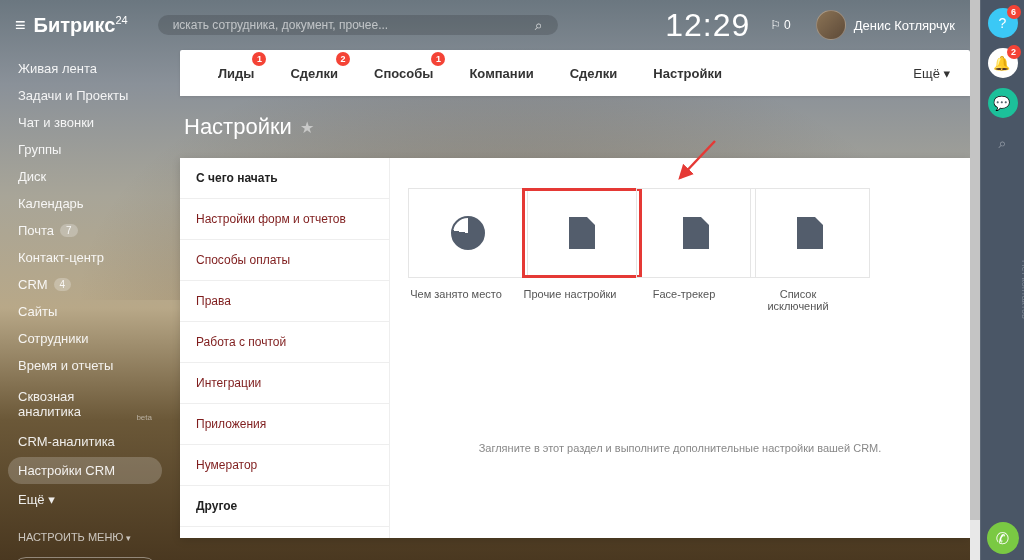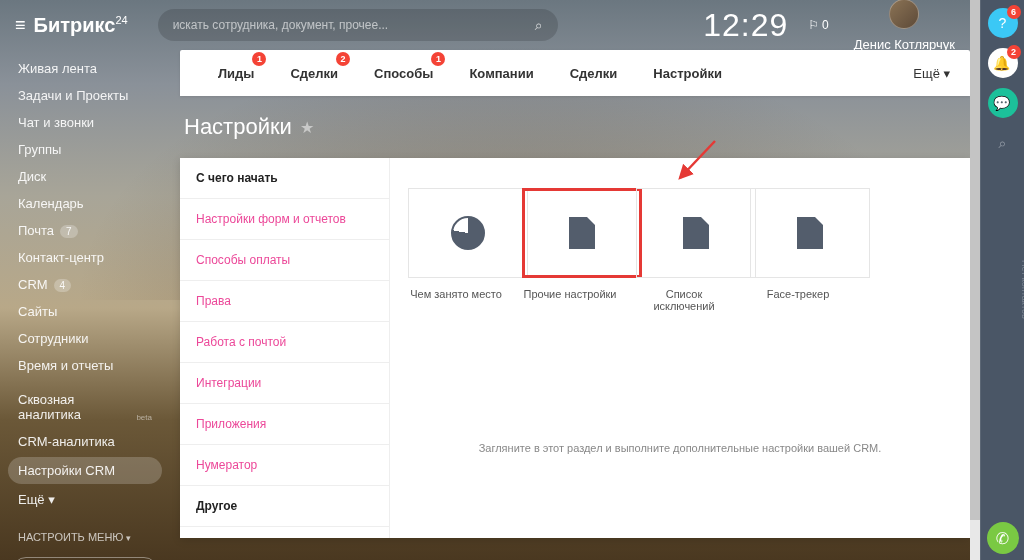--- a/index.html
+++ b/index.html
@@ -2,46 +2,46 @@
 <html><head>
 <meta charset="utf-8">
 <style>
 *{box-sizing:border-box;margin:0;padding:0;font-family:"Helvetica Neue",Arial,sans-serif;}
 body{width:1024px;height:560px;overflow:hidden;background:linear-gradient(to bottom,#6b7780 0%,#8a9199 15%,#a8a598 35%,#b8a888 55%,#6b5838 75%,#4a3820 100%);position:relative;}
 .sky-overlay{position:absolute;top:0;left:0;right:0;height:300px;background:radial-gradient(ellipse at 50% 100%,rgba(80,60,40,0.4) 0%,transparent 60%);}
 .top-bar{position:absolute;top:0;left:0;right:54px;height:50px;display:flex;align-items:center;padding:0 15px;color:#fff;z-index:10;}
 .menu-icon{font-size:18px;margin-right:8px;cursor:pointer;}
 .logo{font-size:20px;font-weight:bold;}
 .logo sup{font-size:11px;font-weight:normal;}
-.search-box{margin-left:30px;width:400px;height:32px;background:rgba(0,0,0,0.15);border-radius:16px;display:flex;align-items:center;padding:0 15px;color:rgba(255,255,255,0.7);}
+.search-box{margin-left:30px;width:400px;height:20px;background:rgba(0,0,0,0.15);border-radius:16px;display:flex;align-items:center;padding:0 15px;color:rgba(255,255,255,0.7);}
 .search-box input{background:transparent;border:none;color:#fff;flex:1;font-size:12px;outline:none;}
 .search-box input::placeholder{color:rgba(255,255,255,0.6);}
 .search-icon{font-size:14px;}
 .clock{margin-left:auto;font-size:32px;font-weight:400;letter-spacing:1px;}
 .cart{margin-left:20px;font-size:12px;display:flex;align-items:center;gap:3px;}
-.user{margin-left:25px;display:flex;align-items:center;gap:8px;font-size:13px;flex-direction:column;}
+.user{margin-left:25px;display:flex;align-items:center;gap:8px;font-size:13px;}
 .avatar{width:30px;height:30px;border-radius:50%;background:linear-gradient(135deg,#8B7355,#5d4a38);border:1px solid rgba(255,255,255,0.3);}
 .left-nav{position:absolute;top:55px;left:0;width:170px;z-index:5;}
-.nav-item{padding:6px 18px;color:rgba(255,255,255,0.9);font-size:13px;cursor:pointer;display:flex;align-items:flex-end;}
+.nav-item{padding:6px 18px;color:rgba(255,255,255,0.9);font-size:13px;cursor:pointer;display:flex;align-items:center;}
 .nav-item.active{background:rgba(255,255,255,0.2);border-radius:14px;margin:2px 8px;padding:6px 10px;}
 .nav-badge{background:rgba(255,255,255,0.25);border-radius:8px;padding:1px 6px;font-size:10px;margin-left:6px;}
 .nav-config{margin-top:12px;padding:6px 18px;color:rgba(255,255,255,0.7);font-size:11px;text-transform:uppercase;cursor:pointer;}
 .nav-config::after{content:" ▾";font-size:9px;}
 .invite-btn{margin:8px 12px;padding:6px 12px;border:1px solid rgba(255,255,255,0.4);border-radius:14px;color:#fff;font-size:10px;cursor:pointer;display:inline-block;text-transform:uppercase;}
 .beta{font-size:8px;color:rgba(255,255,255,0.5);margin-left:4px;margin-top:28px;}
 .main-panel{position:absolute;top:50px;left:180px;right:54px;bottom:20px;z-index:5;}
 .tab-bar{background:#fff;height:46px;display:flex;align-items:center;padding:0 20px;border-radius:2px 2px 0 0;box-shadow:0 1px 3px rgba(0,0,0,0.1);}
 .tab{padding:0 18px;font-size:13px;color:#333;cursor:pointer;position:relative;height:58px;display:flex;align-items:center;font-weight:bold;}
 .tab-badge{position:absolute;top:8px;right:6px;width:14px;height:14px;background:#f44336;color:#fff;border-radius:50%;font-size:9px;display:flex;align-items:center;justify-content:center;font-weight:bold;}
 .tab-more{margin-left:auto;font-size:13px;color:#333;cursor:pointer;}
 .page-title{padding:18px 4px;color:#fff;font-size:22px;font-weight:300;display:flex;align-items:center;gap:8px;}
 .star{color:rgba(255,255,255,0.5);font-size:16px;}
 .content{background:#fff;display:flex;min-height:380px;box-shadow:0 2px 8px rgba(0,0,0,0.15);}
 .side-menu{width:210px;border-right:1px solid #eee;}
-.side-item{padding:13px 16px;font-size:12px;color:#ec4899;border-bottom:1px solid #eee;cursor:pointer;}
+.side-item{padding:13px 16px;font-size:12px;color:#7f1d1d;border-bottom:1px solid #eee;cursor:pointer;}
 .side-item.bold{font-weight:bold;color:#222;}
 .tiles{flex:1;padding:30px 18px;position:relative;}
 .tile-row{display:flex;gap:18px;}
 .tile{width:96px;text-align:center;cursor:pointer;}
 .tile-box{width:120px;height:90px;border:1px solid #e5e5e5;display:flex;align-items:center;justify-content:center;margin-bottom:10px;}
 .tile.highlighted .tile-box{border:3px solid #e53935;}
 .tile-label{font-size:11px;color:#555;}
 .pie-icon{width:34px;height:34px;border-radius:50%;background:conic-gradient(#535d6c 0deg 280deg,#fff 280deg 360deg);border:2px solid #535d6c;position:relative;}
 .doc-icon{width:26px;height:32px;background:#535d6c;position:relative;}
 .doc-icon::after{content:"";position:absolute;top:0;right:0;width:8px;height:8px;background:#fff;clip-path:polygon(0 0,100% 100%,100% 0);}
@@ -183,27 +183,27 @@
           <div class="tile highlighted">
             <div class="tile-box">
               <div class="doc-icon"></div>
             </div>
             <div class="tile-label">Прочие настройки</div>
           </div>
           <div class="tile">
             <div class="tile-box">
               <div class="doc-icon"></div>
             </div>
+            <div class="tile-label">Face-трекер</div>
+          </div>
+          <div class="tile">
+            <div class="tile-box">
+              <div class="doc-icon"></div>
+            </div>
             <div class="tile-label">Список исключений</div>
-          </div>
-          <div class="tile">
-            <div class="tile-box">
-              <div class="doc-icon"></div>
-            </div>
-            <div class="tile-label">Face-трекер</div>
           </div>
         </div>
       <div class="hint">Загляните в этот раздел и выполните дополнительные настройки вашей CRM.</div>
     </div>
   </div>
 </div>
 
 <div class="scrollbar">
     <div class="scrollbar-thumb"></div>
   </div>

